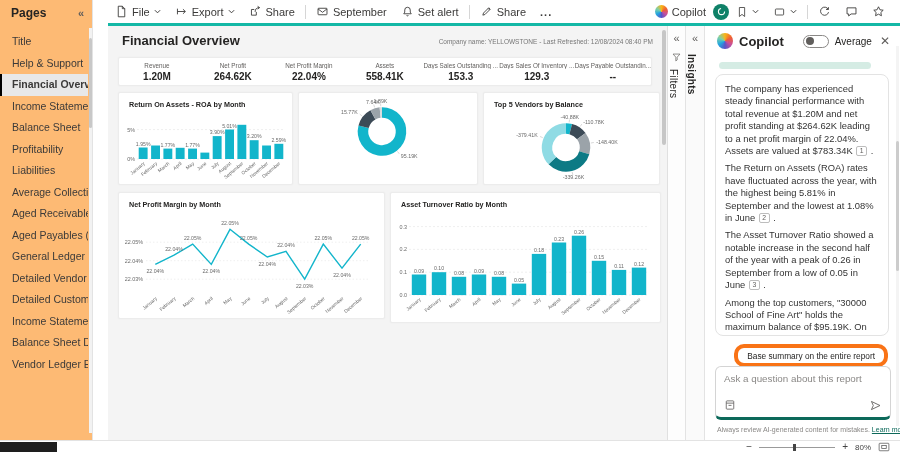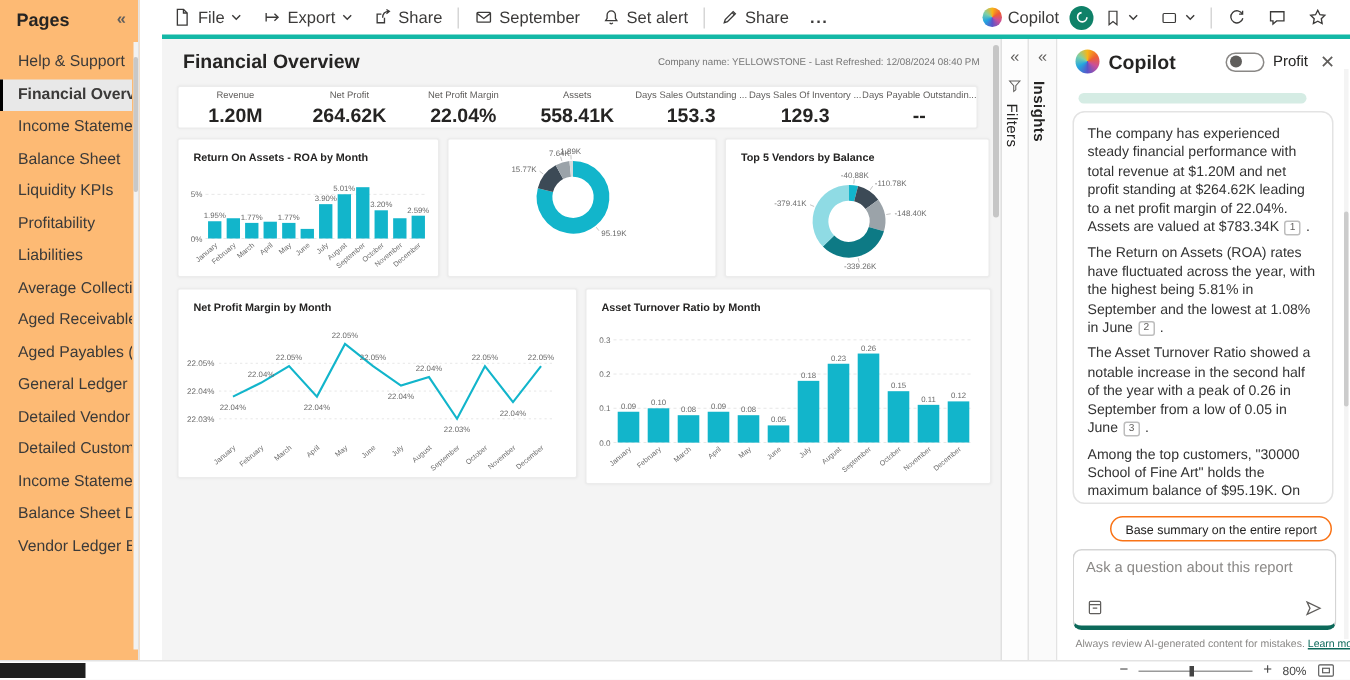--- a/index.html
+++ b/index.html
@@ -29,21 +29,21 @@
   #side-scroll{position:absolute;right:0;top:28px;width:3px;height:405px;background:#f2f2f2}
   #side-scroll-thumb{position:absolute;left:0;top:10px;width:3px;height:90px;background:#c8c8c8;border-radius:2px}
   
   #main{position:absolute;left:108px;top:26px;width:560px;height:414px;background:#f4f4f4;border-right:1px solid #e0e0e0}
   #report-title{position:absolute;left:14px;top:7px;font-size:13px;font-weight:bold;color:#252423}
   #report-meta{position:absolute;right:14px;top:12px;font-size:6.5px;color:#767676}
   .card{position:absolute;background:#fff;border:1px solid #ececec;border-radius:2px;box-shadow:0 0 2px rgba(0,0,0,.04)}
   #kpi-card{left:10px;top:31px;width:534px;height:29px;display:flex;align-items:center}
   .kpi{flex:1;text-align:center}
   .kpi-label{font-size:6.3px;color:#605e5c;margin-top:1px;white-space:nowrap;overflow:hidden}
-  .kpi-value{font-size:13px;font-weight:bold;color:#252423;margin-top:2px}
+  .kpi-value{font-size:10px;font-weight:bold;color:#252423;margin-top:2px}
   .chart-title{font-size:7.2px;font-weight:bold;color:#252423;padding:7px 0 0 10px}
   .chart-body{margin-top:1px}
   #main-scroll{position:absolute;right:1px;top:2px;width:4px;height:410px}
   #main-scroll-thumb{position:absolute;left:0;top:2px;width:4px;height:115px;background:#c6c6c6;border-radius:2px}
   
   .rail{position:absolute;top:26px;height:414px;background:#fdfdfd;border-right:1px solid #e3e3e3;text-align:center}
   #rail-filters{left:668px;width:18px}
   #rail-insights{left:686px;width:19px;background:#fafafa}
   .rail .chev{display:block;margin-top:6px}
   .rail-label{writing-mode:vertical-rl;font-size:10px;color:#252423;margin-top:6px;letter-spacing:.3px}
@@ -58,21 +58,21 @@
   #cp-toggle{margin-left:auto;width:26px;height:13px;border:1px solid #8a8886;border-radius:7px;position:relative;cursor:pointer;background:#fff}
   #cp-knob{position:absolute;left:2px;top:1.5px;width:8px;height:8px;border-radius:50%;background:#605e5c}
   #cp-preview{font-size:10px;color:#252423}
   #cp-close{font-size:12px;color:#605e5c;cursor:pointer;padding:0 2px}
   #cp-shimmer{position:absolute;left:14px;top:36px;width:152px;height:7px;border-radius:4px;background:#d5ece4}
   #cp-card{position:absolute;left:10px;top:48px;width:174px;height:262px;border:1px solid #e3e3e3;border-radius:8px;
     padding:8px 9px;background:#fff;overflow:hidden}
   .cp-para{font-size:9.4px;line-height:1.32;color:#333;margin-bottom:5px}
   .cite-chip{display:inline-block;border:1px solid #bdbdbd;border-radius:2px;font-size:6.8px;line-height:8px;
     padding:0 2.5px;margin:0 1px;color:#605e5c;background:#fff;vertical-align:1px;cursor:pointer}
-  #cp-summary-btn{position:absolute;right:12px;top:318px;border:1px solid #f97316;border-radius:10px;background:#fff;
+  #cp-summary-btn{position:absolute;right:12px;top:318px;border:4px solid #f97316;border-radius:10px;background:#fff;
     font-size:8.3px;color:#252423;padding:2.5px 9px;cursor:pointer;font-family:inherit}
   #cp-input{position:absolute;left:10px;top:340px;width:176px;height:54px;border:1px solid #d4d4d4;border-radius:6px;
     border-bottom:3px solid #0c695a;background:#fff}
   #cp-textarea{position:absolute;left:8px;top:6px;width:158px;height:26px;border:none;outline:none;resize:none;
     font-size:9.8px;font-family:inherit;color:#252423;background:transparent}
   #cp-textarea::placeholder{color:#8a8886}
   #cp-input-icons{position:absolute;left:8px;right:8px;bottom:5px;display:flex;justify-content:space-between}
   #cp-input-icons svg{stroke:#605e5c;fill:none;stroke-width:1.1;cursor:pointer}
   #cp-footer{position:absolute;left:12px;top:400px;font-size:7px;color:#8a8886;white-space:nowrap}
   #cp-footer a{color:#0c695a;text-decoration:underline;cursor:pointer}
@@ -89,25 +89,25 @@
 </style>
 </head>
 <body>
 
 <div id="sidebar">
   <div id="sidebar-header">
     <span>Pages</span>
     <span class="chev">«</span>
   </div>
   <div id="side-list">
+      <div class="side-item">Title</div>
       <div class="side-item">Help &amp; Support</div>
       <div class="side-item selected">Financial Overview</div>
       <div class="side-item">Income Statement</div>
       <div class="side-item">Balance Sheet</div>
-      <div class="side-item">Liquidity KPIs</div>
       <div class="side-item">Profitability</div>
       <div class="side-item">Liabilities</div>
       <div class="side-item">Average Collection Per...</div>
       <div class="side-item">Aged Receivables (Bac...</div>
       <div class="side-item">Aged Payables (Back D...</div>
       <div class="side-item">General Ledger Entries</div>
       <div class="side-item">Detailed Vendor Ledge...</div>
       <div class="side-item">Detailed Customer Led...</div>
       <div class="side-item">Income Statement Drill...</div>
       <div class="side-item">Balance Sheet Drill Thr...</div>
@@ -444,21 +444,21 @@
   <div class="rail-label">Insights</div>
 </div>
 
 <div id="copilot">
   <div id="cp-header">
     <span class="cp-logo"></span>
     <span id="cp-title">Copilot</span>
     <span id="cp-toggle">
         <span id="cp-knob"></span>
       </span>
-    <span id="cp-preview">Profit</span>
+    <span id="cp-preview">Average</span>
     <span id="cp-close">✕</span>
   </div>
   <div id="cp-shimmer"></div>
 
   <div id="cp-card">
     <div id="cp-paragraphs">
         <div class="cp-para">The company has experienced steady financial performance with total revenue at $1.20M and net profit standing at $264.62K leading to a net profit margin of 22.04%. Assets are valued at $783.34K <span class="cite-chip">1</span> .</div>
         <div class="cp-para">The Return on Assets (ROA) rates have fluctuated across the year, with the highest being 5.81% in September and the lowest at 1.08% in June <span class="cite-chip">2</span> .</div>
         <div class="cp-para">The Asset Turnover Ratio showed a notable increase in the second half of the year with a peak of 0.26 in September from a low of 0.05 in June <span class="cite-chip">3</span> .</div>
         <div class="cp-para">Among the top customers, "30000 School of Fine Art" holds the maximum balance of $95.19K. On the other hand, the vendors with the most significant balance are "40000 Wide World Importers" with a negative balance of -$379.41K  .</div>

